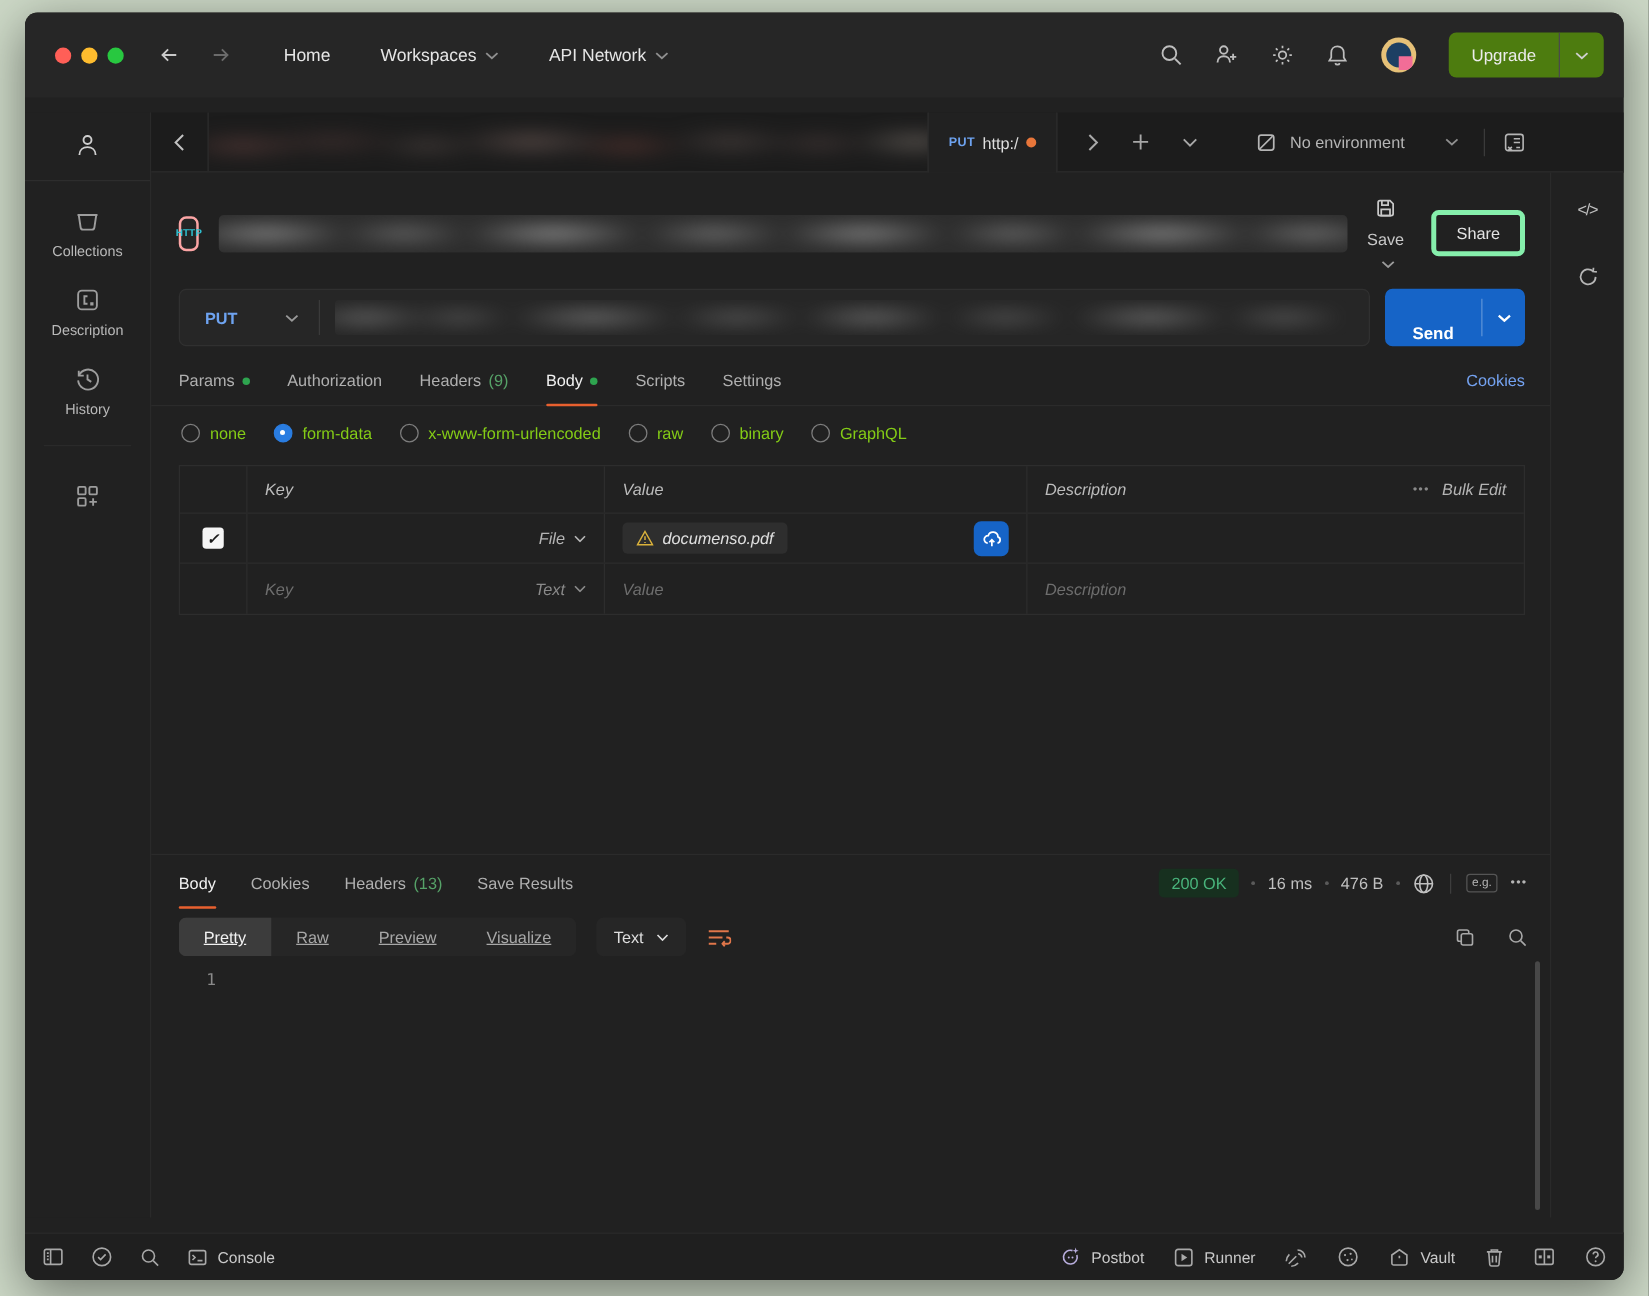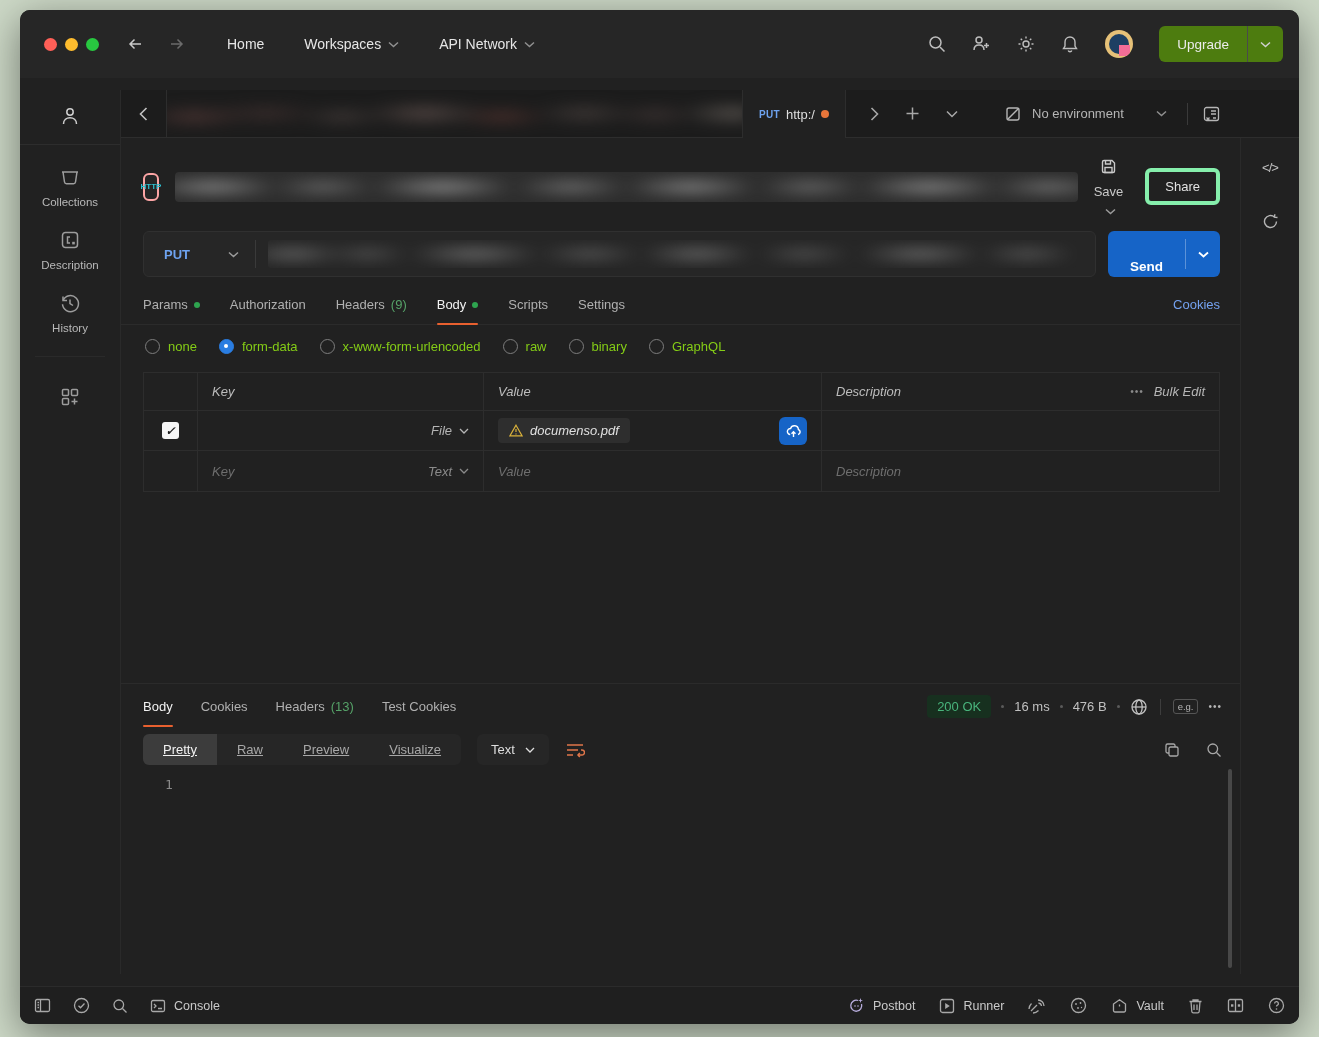--- a/index.html
+++ b/index.html
@@ -573,21 +573,21 @@
                 <span class="u"></span>
               </div>
               <div class="rtab">
                 <span>Cookies</span>
               </div>
               <div class="rtab">
                 <span>Headers</span>
                 <span class="count">(13)</span>
               </div>
               <div class="rtab">
-                <span>Test Cookies</span>
+                <span>Save Results</span>
               </div>
               <div class="resp-meta">
                 <span class="status-pill">200 OK</span>
                 <span class="sep-dot"></span>
                 <span>16 ms</span>
                 <span class="sep-dot"></span>
                 <span>476 B</span>
                 <span class="sep-dot"></span>
                 <span>
                     <svg width="18" height="18" viewBox="0 0 18 18" fill="none" stroke="currentColor" stroke-width="1.3">

